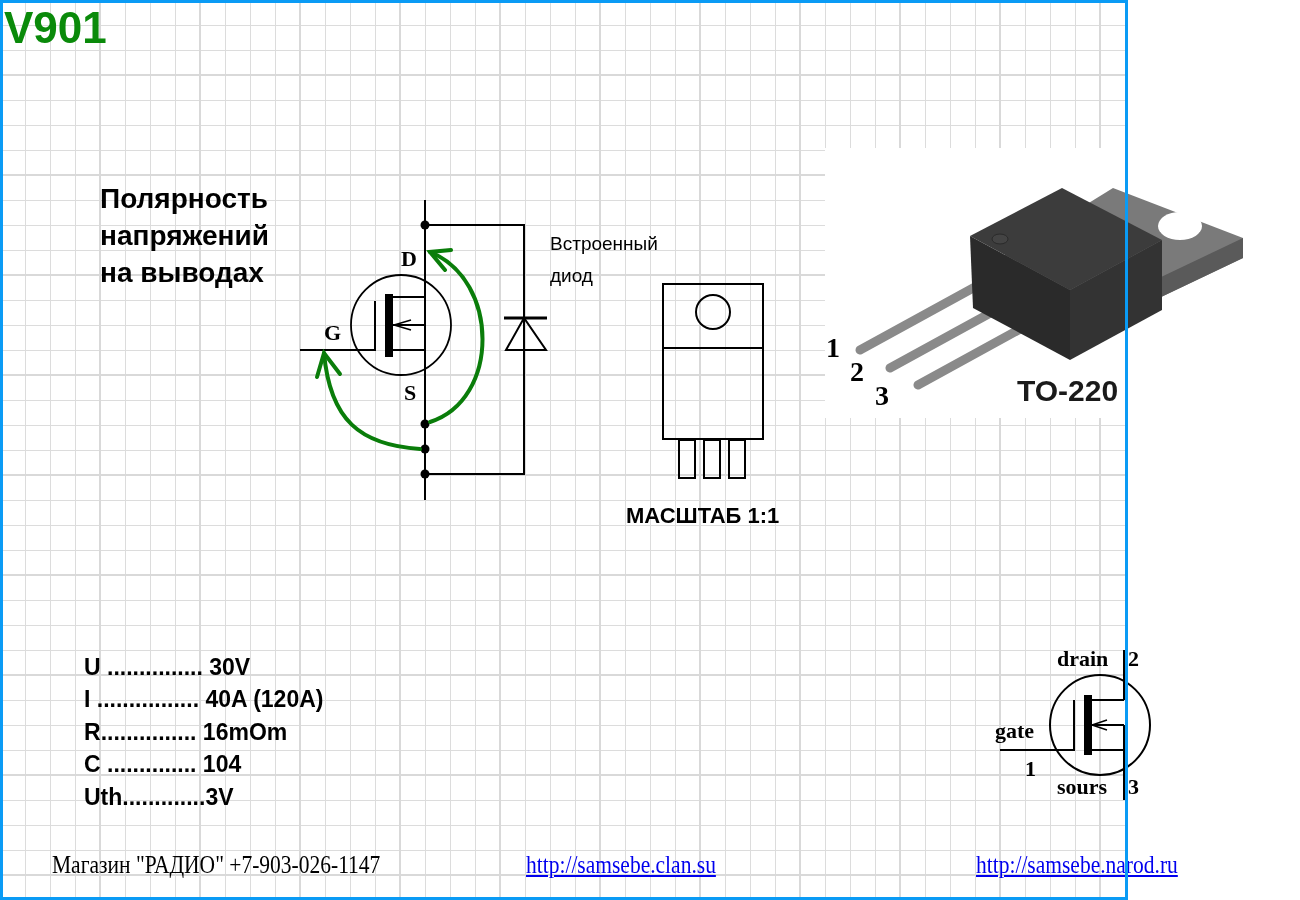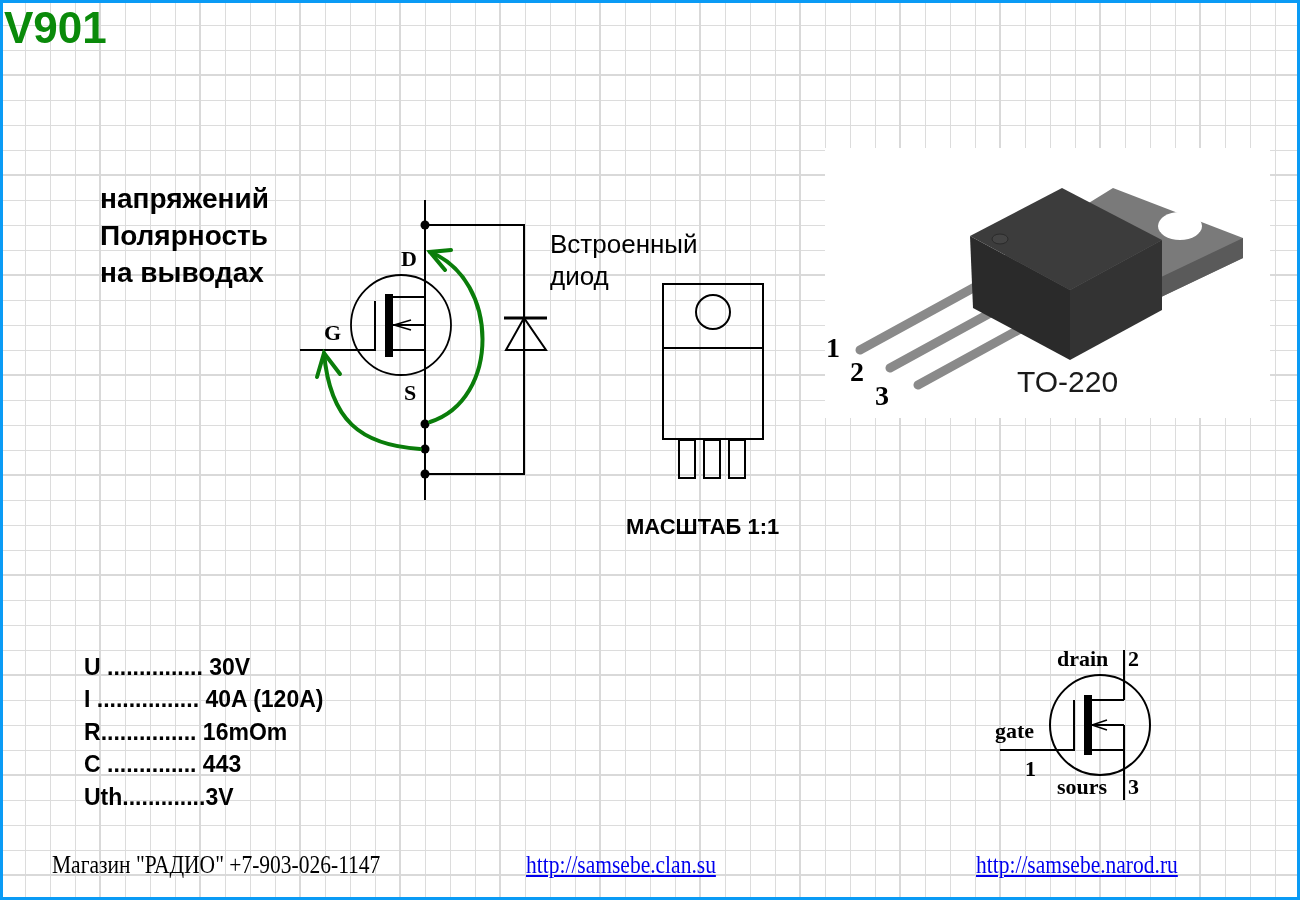--- a/index.html
+++ b/index.html
@@ -1,59 +1,59 @@
 <!DOCTYPE html>
 <html><head>
 <meta charset="utf-8">
 <style>
   html, body { margin: 0; padding: 0; }
   body { width: 1300px; height: 900px; overflow: hidden; background: #fff; }
   .page {
-    position: relative; width: 1300px; height: 900px; box-sizing: border-box;
+    position: relative; width: 1128px; height: 900px; box-sizing: border-box;
     background-color: #fff;
     background-image:
       linear-gradient(to right, #d9d9d9 2px, transparent 2px),
       linear-gradient(to bottom, #d9d9d9 2px, transparent 2px),
       linear-gradient(to right, #dcdcdc 1px, transparent 1px),
       linear-gradient(to bottom, #dcdcdc 1px, transparent 1px);
     background-size: 100px 100px, 100px 100px, 25px 25px, 25px 25px;
     background-position: -1px 0, 0 -26px, 0 0, 0 0;
     font-family: "Liberation Sans", sans-serif;
   }
   .frame { position: absolute; inset: 0; border: 3px solid #0a9bf5; pointer-events: none; }
   .abs { position: absolute; white-space: nowrap; }
   .code { left: 4px; top: 6px; font-size: 44px; font-weight: bold; color: #0a8a0a; line-height: 1; }
   .part { left: 176px; top: 38px; font-size: 44px; font-weight: bold; color: #000; line-height: 1; }
   .type { left: 576px; top: 38px; font-size: 44px; font-weight: bold; color: #000; line-height: 1; }
   .polarity { left: 100px; top: 180px; font-size: 28px; font-weight: bold; line-height: 37px; }
-  .diode-label { left: 550px; top: 228px; font-size: 26px; line-height: 32px; }
-  .scale { left: 626px; top: 503px; font-size: 22px; font-weight: bold; margin-top: 11px; }
+  .diode-label { left: 550px; top: 228px; font-size: 19px; line-height: 32px; }
+  .scale { left: 626px; top: 503px; font-size: 22px; font-weight: bold; }
   .photo { position: absolute; left: 825px; top: 148px; width: 445px; height: 270px; background: #fff; }
-  .to220 { left: 1017px; top: 365px; font-size: 30px; font-weight: normal; color: #1a1a1a; }
+  .to220 { left: 1017px; top: 374px; font-size: 30px; font-weight: bold; color: #1a1a1a; }
   .pin-num { font-family: "Liberation Serif", serif; font-weight: bold; font-size: 28px; }
   .specs { left: 76px; top: 651px; font-size: 23px; font-weight: bold; line-height: 32.4px; margin-left: 8px; }
   .specs div { white-space: pre; }
   .footer { top: 851px; font-family: "Liberation Serif", serif; font-size: 25px; transform: scaleX(0.86); transform-origin: left top; }
   .shop { left: 52px; }
   .link { color: #0000ee; text-decoration: underline; }
   .link1 { left: 526px; }
   .link2 { left: 976px; }
   .sch-lbl { font-family: "Liberation Serif", serif; font-weight: bold; font-size: 22px; }
   svg { position: absolute; left: 0; top: 0; overflow: visible; }
 </style>
 </head>
 <body>
 
 <div class="page">
 
   <div class="abs code">V901</div>
 
   <div class="abs polarity">
+    <div>Полярность</div>
     <div>напряжений</div>
-    <div>Полярность</div>
     <div>на выводах</div>
   </div>
 
   <svg width="1300" height="900">
     <g stroke="#000" stroke-width="2" fill="none">
       <line x1="425" y1="200" x2="425" y2="297"></line>
       <line x1="425" y1="357" x2="425" y2="500"></line>
       <polyline points="425,225 524,225 524,474 425,474"></polyline>
       <circle cx="401" cy="325" r="50" stroke-width="1.8"></circle>
       <polyline points="300,350 375,350 375,301"></polyline>
@@ -130,21 +130,21 @@
   </div>
   <div class="abs pin-num" style="left:826px;top:332px;">1</div>
   <div class="abs pin-num" style="left:850px;top:356px;">2</div>
   <div class="abs pin-num" style="left:875px;top:380px;">3</div>
   <div class="abs to220">TO-220</div>
 
   <div class="abs specs">
     <div><span>U</span><span> ...............</span><span> 30V</span></div>
     <div><span>I</span><span> ................</span><span> 40A (120A)</span></div>
     <div><span>R</span><span>...............</span><span> 16mOm</span></div>
-    <div><span>C</span><span> ..............</span><span> 443</span></div>
+    <div><span>C</span><span> ..............</span><span> 104</span></div>
     <div><span>Uth</span><span>.............</span><span>3V</span></div>
   </div>
 
   <div class="abs sch-lbl" style="left:1057px;top:646px;">drain</div>
   <div class="abs sch-lbl" style="left:1128px;top:646px;">2</div>
   <div class="abs sch-lbl" style="left:995px;top:718px;">gate</div>
   <div class="abs sch-lbl" style="left:1025px;top:756px;">1</div>
   <div class="abs sch-lbl" style="left:1057px;top:774px;text-align:right;">sours</div>
   <div class="abs sch-lbl" style="left:1128px;top:774px;">3</div>
 

